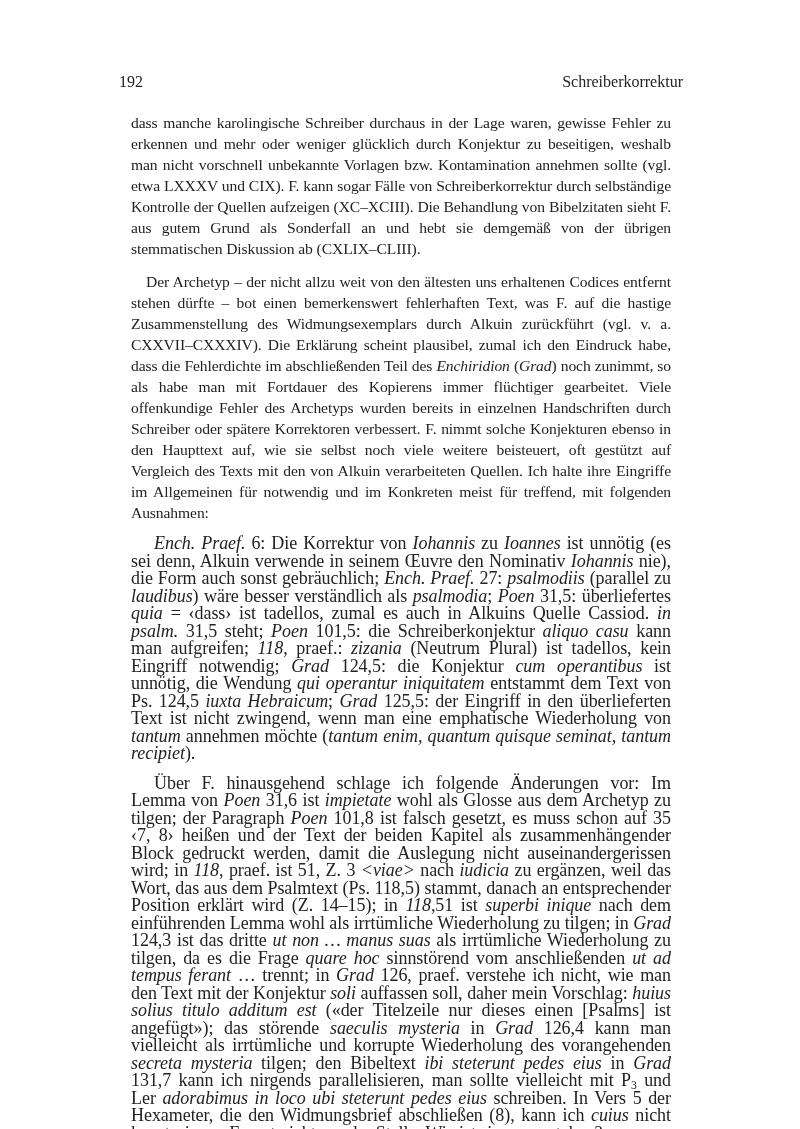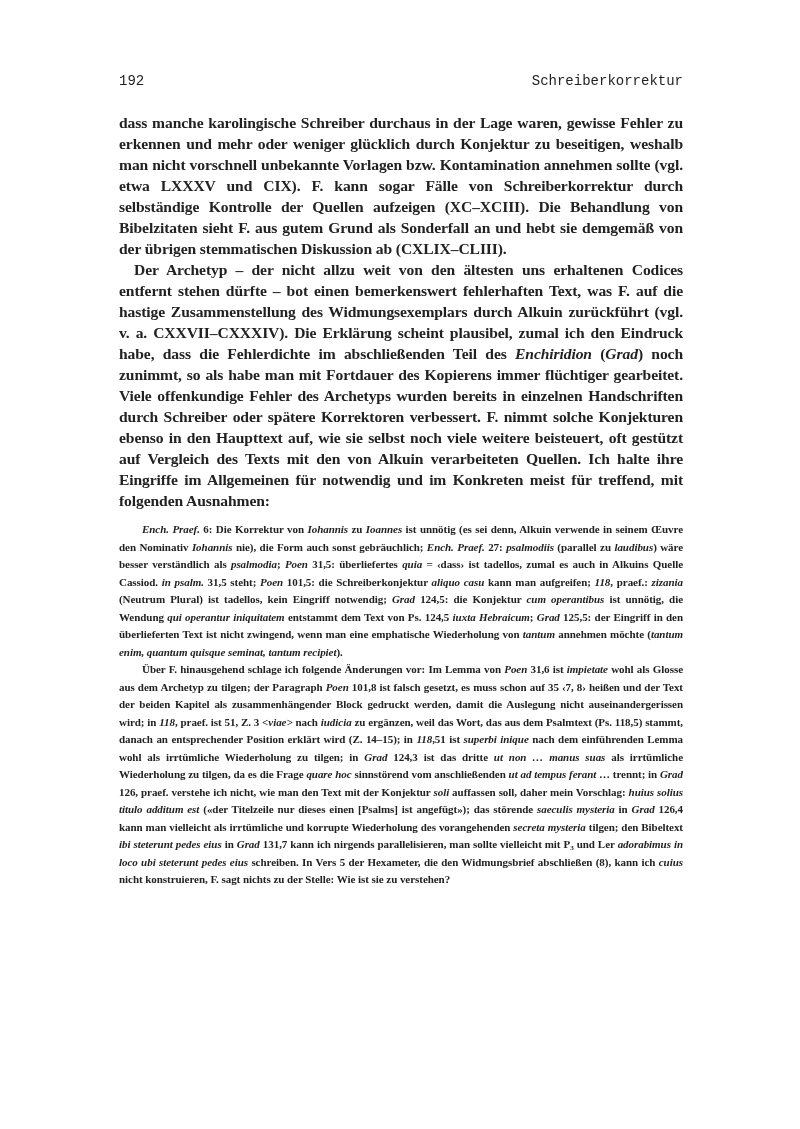--- a/index.html
+++ b/index.html
@@ -19,43 +19,41 @@
   .content {
     position: absolute;
     left: 119px;
     top: 71px;
     width: 564px;
   }
   .pagehead {
     display: flex;
     justify-content: space-between;
     align-items: baseline;
-    font-size: 14px;
+    font-size: 16px;
     line-height: 21px;
     margin-bottom: 20px;
-    font-family: Liberation Mono, monospace;
   }
   .bodytext p {
-    margin: 0;
+    margin: 12px;
     font-size: 15.6px;
     line-height: 21px;
     text-align: justify;
     letter-spacing: -0.1px;
     hyphens: auto;
-    font-weight: bold;
     -webkit-hyphens: auto;
   }
   .bodytext p.ind {
     text-indent: 15px;
   }
   .quote {
     margin: 10px 0 12px 0;
   }
   .quote p {
-    font-size: 11px;
+    font-size: 18px;
     line-height: 17.5px;
     letter-spacing: -0.05px;
   }
   .quote p.ind {
     text-indent: 23px;
   }
   .it { font-style: italic; }
   .sb {
     font-size: 0.65em;
     vertical-align: -0.25em;

